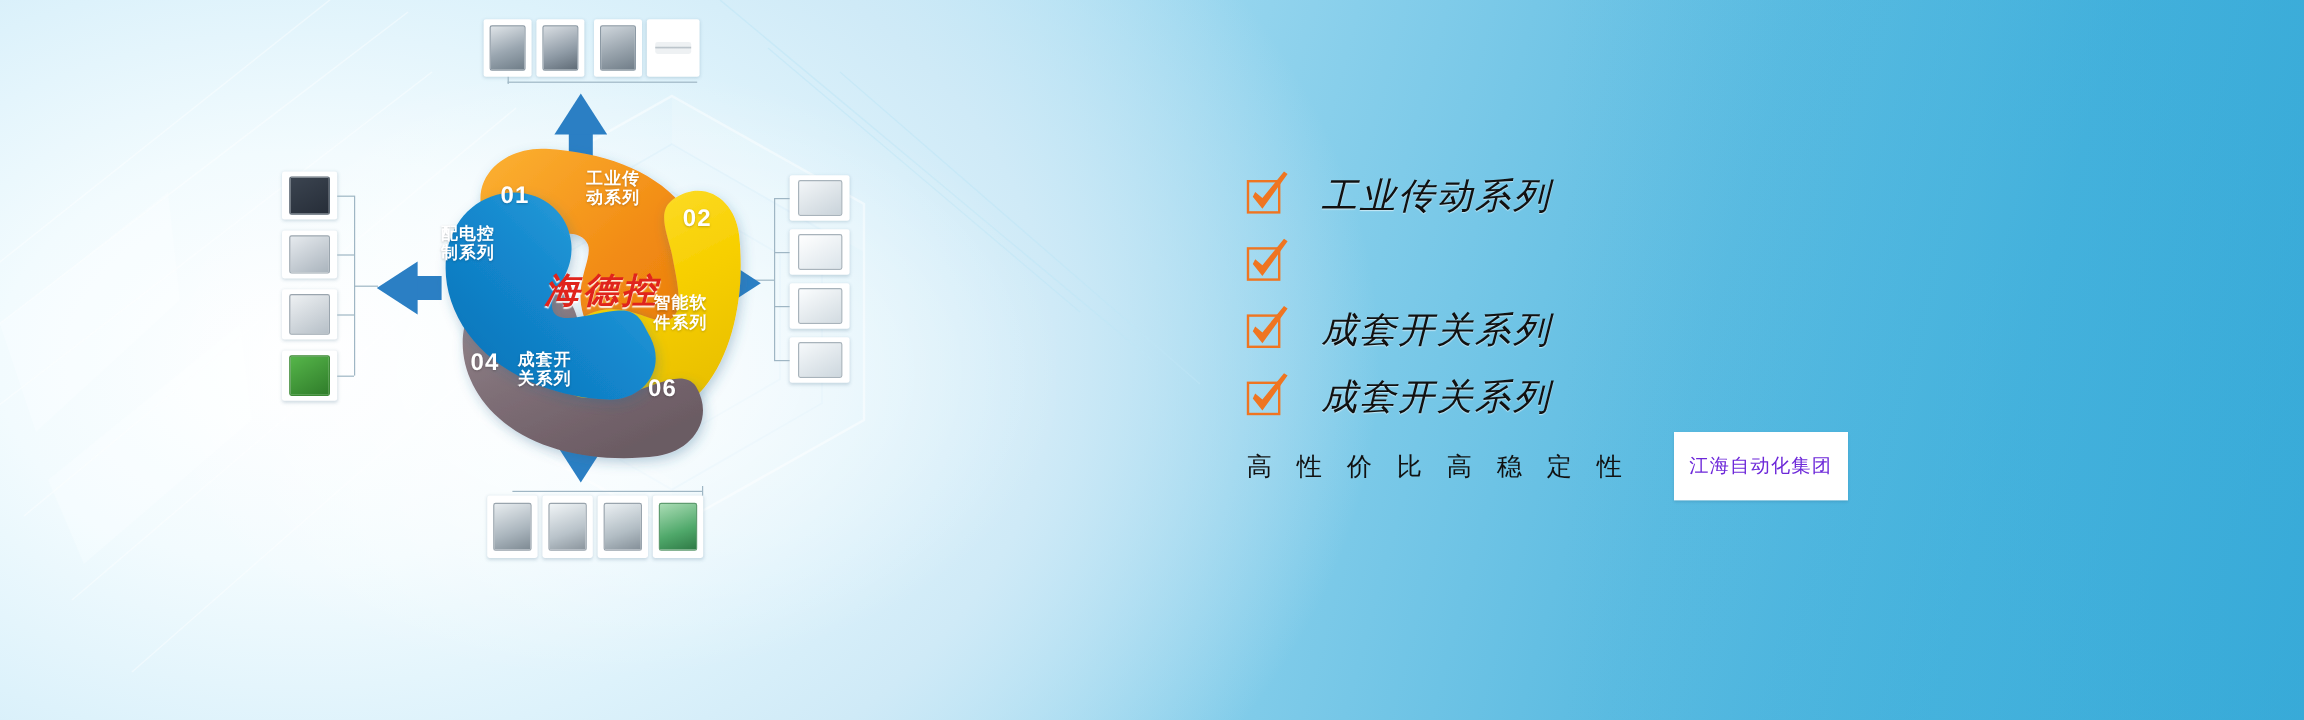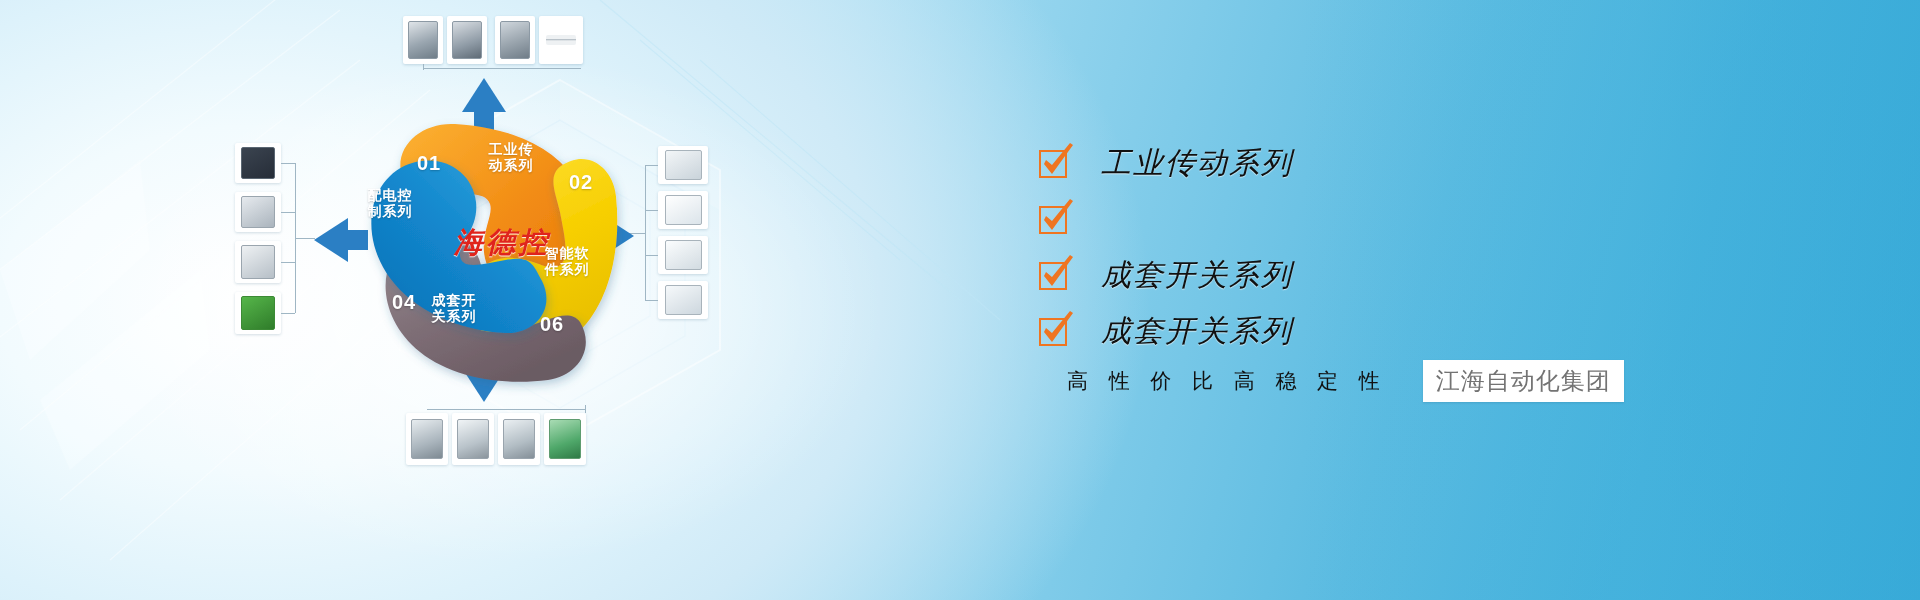--- a/index.html
+++ b/index.html
@@ -80,28 +80,28 @@
   }
   .feature{position:absolute;left:4px;display:flex;align-items:center;height:46px;font-style:italic;}
   .chk{position:relative;width:34px;height:34px;flex:0 0 34px;margin-right:28px;}
   .chk .box{position:absolute;left:0;top:4px;width:28px;height:28px;border:2px solid #ef7521;box-sizing:border-box;}
   .chk svg{position:absolute;left:-1px;top:-4px;}
   .feature .lab{
     font-size:30px;color:#111;letter-spacing:2px;white-space:nowrap;
     font-family:"DejaVu Sans","Liberation Sans",sans-serif;
     text-shadow:0 1px 1px rgba(255,255,255,.6);
   }
-  #tagline{position:absolute;left:4px;top:360px;display:flex;align-items:center;margin-left:28px;}
+  #tagline{position:absolute;left:4px;top:360px;display:flex;align-items:center;}
   #tagline .slogan{
     font-size:21px;color:#111;letter-spacing:7px;white-space:nowrap;
     font-family:"DejaVu Sans","Liberation Sans",sans-serif;
   }
   #tagline .badge{
-    margin-left:36px;background:#fff;padding:5px 13px;
-    color:#737373;font-size:24px;letter-spacing:1px;white-space:nowrap;
+    margin-left:36px;background:#fff;padding:18px 13px;
+    color:#6d28d9;font-size:16px;letter-spacing:1px;white-space:nowrap;
     font-family:"DejaVu Sans","Liberation Sans",sans-serif;
     box-shadow:0 1px 2px rgba(30,80,110,.18);
   }
 </style>
 </head>
 <body>
 
 <div id="banner">
 
   <div class="tex beams">

